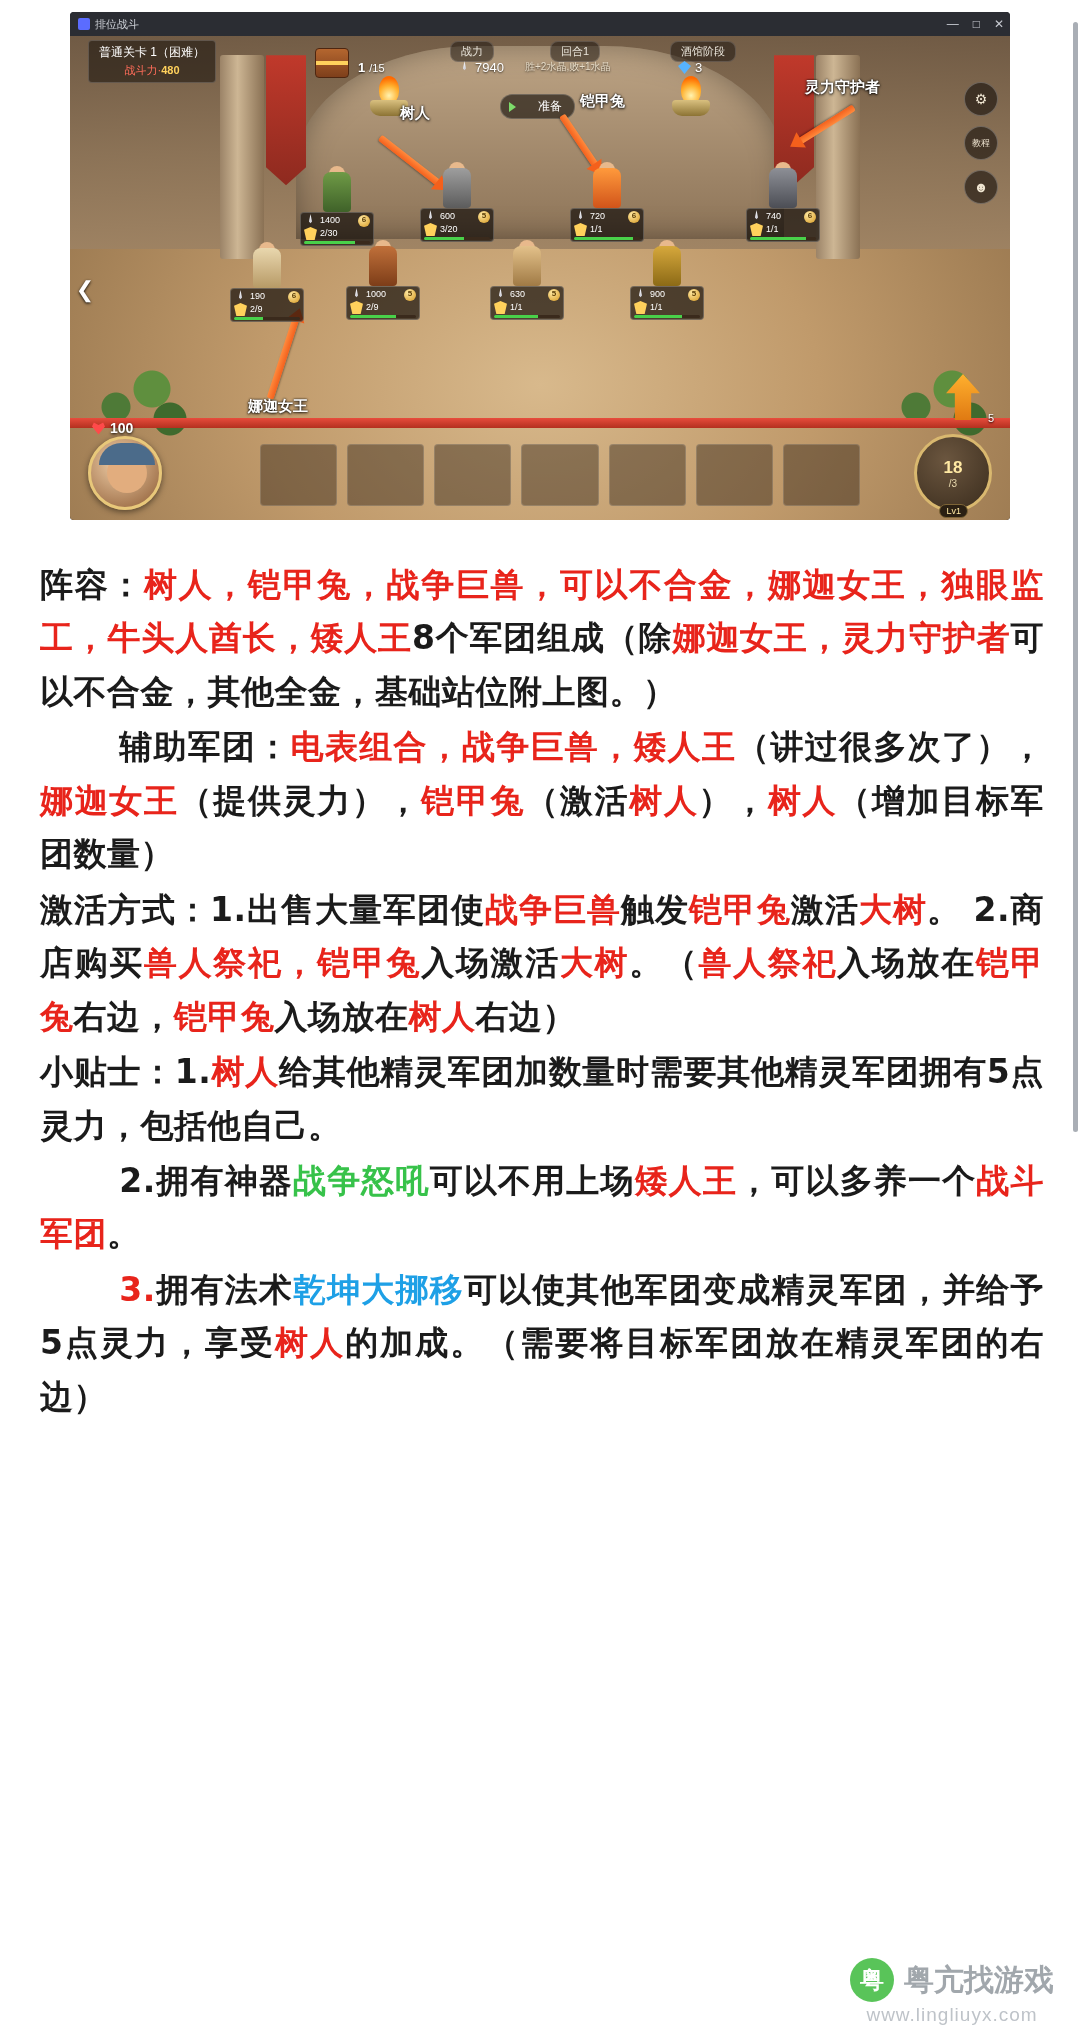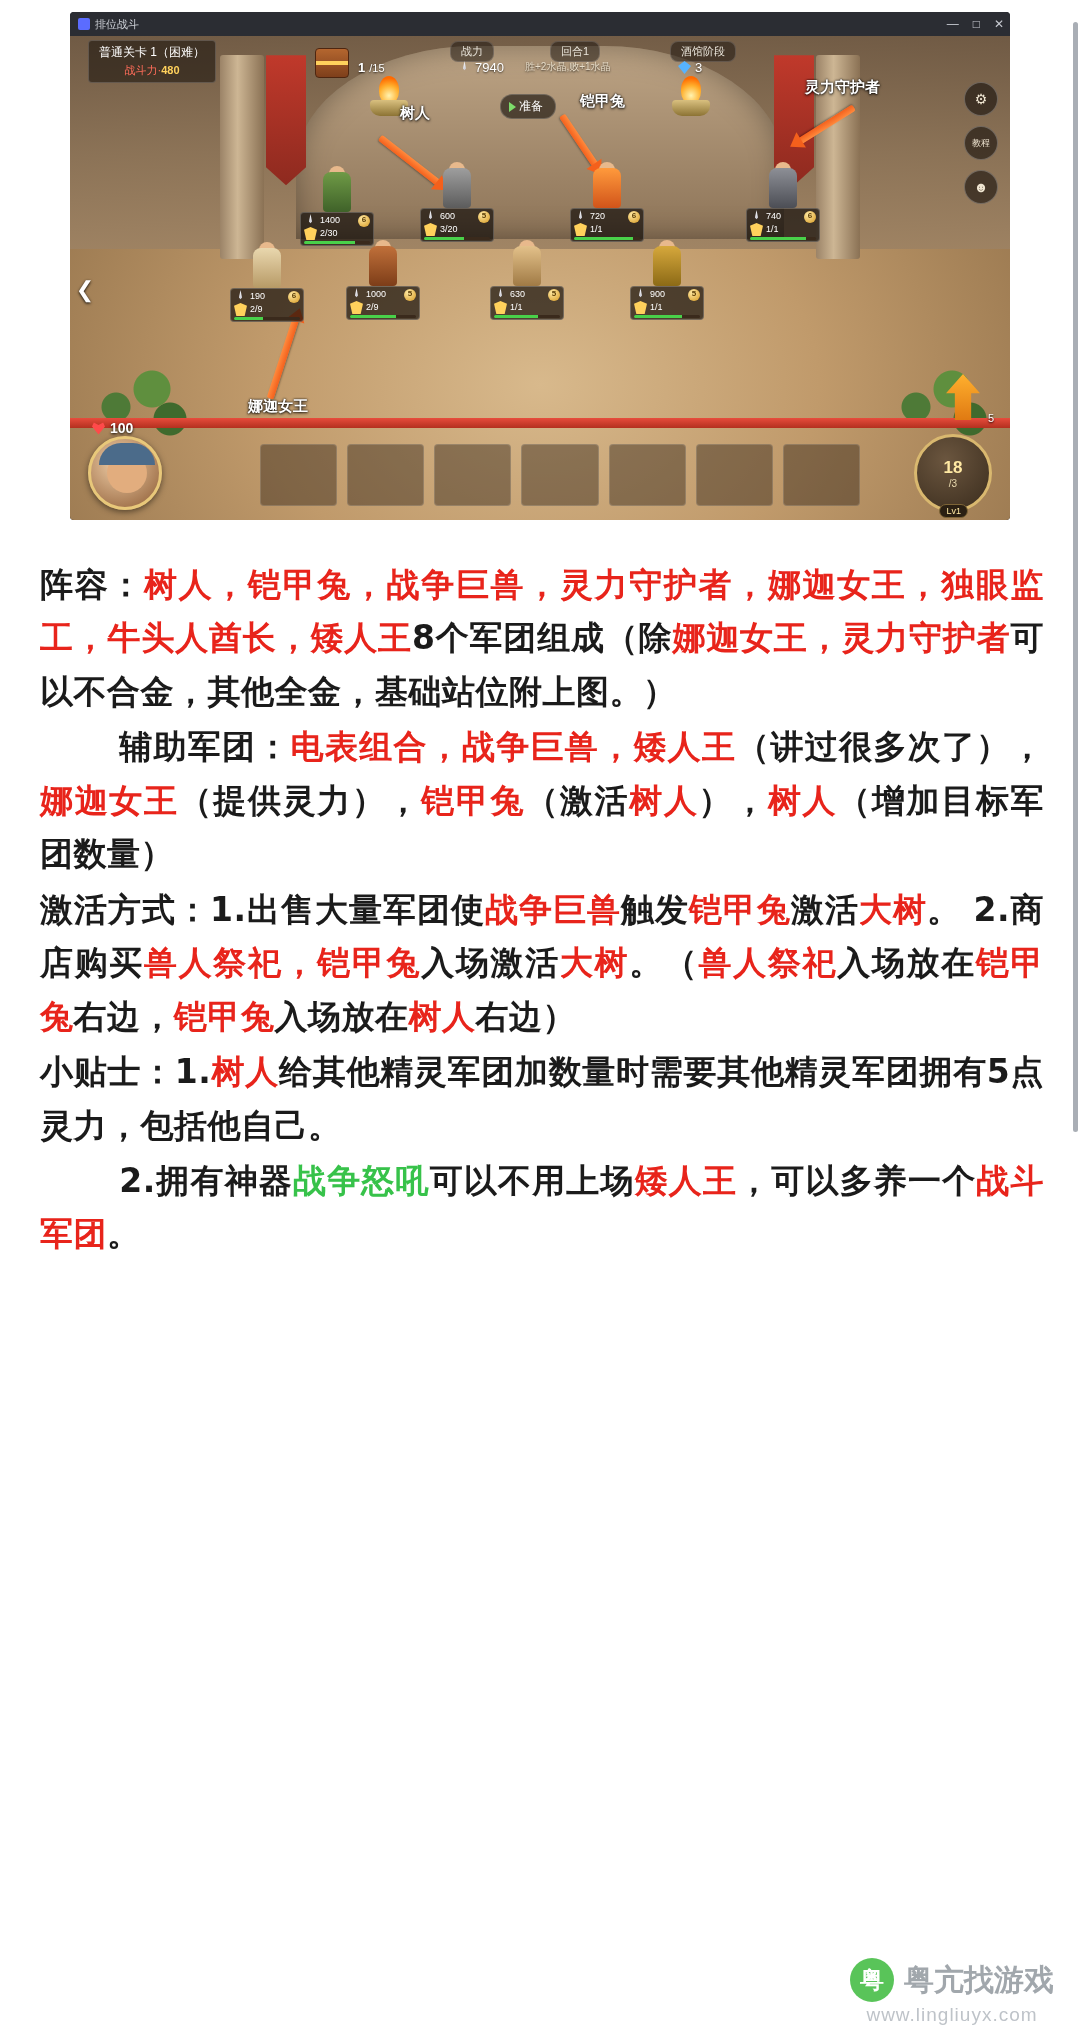--- a/index.html
+++ b/index.html
@@ -173,21 +173,21 @@
   }
   .chest:after{ content:""; position:absolute; left: 0; right:0; top: 12px; height: 4px; background:#ffd15c; }
 
   .prep-pill {
     position: absolute; left: 430px; top: 58px;
     background: rgba(20,14,10,.62);
     border: 1px solid rgba(255,255,255,.2);
     border-radius: 12px;
     padding: 3px 12px 3px 8px;
     color: #fff; font-size: 12px;
-    display: flex; align-items: center; gap: 3px;
+    display: flex; align-items: center; gap: 22px;
   }
   .prep-pill .tri { width:0;height:0;border-left:7px solid #7ddc6b;border-top:5px solid transparent;border-bottom:5px solid transparent; }
 
   
   .ulabel {
     position: absolute;
     color: #ffffff;
     font-size: 15px;
     font-weight: bold;
     text-shadow: 0 1px 3px rgba(0,0,0,.85), 0 0 2px #000;
@@ -694,40 +694,43 @@
 
       <div class="side-chevron">❮</div>
     </div>
   </div>
   <div class="page-scroll"></div>
 </div>
 
 <div class="article">
 
   <p>
-    <span>阵容：</span><span class="r">树人，铠甲兔，战争巨兽，灵力守护者，娜迦女王，独眼监工，牛头人酋长，矮人王</span><span>8个军团组成（除</span><span class="r">娜迦女王，灵力守护者</span><span>可以不合金，其他全金，基础站位附上图。）</span>
+    <span>阵容：</span><span class="r">树人，铠甲兔，战争巨兽，可以不合金，娜迦女王，独眼监工，牛头人酋长，矮人王</span><span>8个军团组成（除</span><span class="r">娜迦女王，灵力守护者</span><span>可以不合金，其他全金，基础站位附上图。）</span>
   </p>
 
 
   <p class="ind">
     <span>辅助军团：</span><span class="r">电表组合，战争巨兽，矮人王</span><span>（讲过很多次了），</span><span class="r">娜迦女王</span><span>（提供灵力），</span><span class="r">铠甲兔</span><span>（激活</span><span class="r">树人</span><span>），</span><span class="r">树人</span><span>（增加目标军团数量）</span>
   </p>
 
   <p>
     <span>激活方式：</span><span>1.出售大量军团使</span><span class="r">战争巨兽</span><span>触发</span><span class="r">铠甲兔</span><span>激活</span><span class="r">大树</span><span>。   2.商店购买</span><span class="r">兽人祭祀，铠甲兔</span><span>入场激活</span><span class="r">大树</span><span>。（</span><span class="r">兽人祭祀</span><span>入场放在</span><span class="r">铠甲兔</span><span>右边，</span><span class="r">铠甲兔</span><span>入场放在</span><span class="r">树人</span><span>右边）</span>
   </p>
 
   <p>
     <span>小贴士：</span><span>1.</span><span class="r">树人</span><span>给其他精灵军团加数量时需要其他精灵军团拥有5点灵力，包括他自己。</span>
   </p>
 
   <p class="ind">
     <span>2.拥有神器</span><span class="g">战争怒吼</span><span>可以不用上场</span><span class="r">矮人王</span><span>，可以多养一个</span><span class="r">战斗军团</span><span>。</span>
   </p>
 
+  <p class="ind">
+    <span class="r">3.</span><span>拥有法术</span><span class="b">乾坤大挪移</span><span>可以使其他军团变成精灵军团，并给予5点灵力，享受</span><span class="r">树人</span><span>的加成。（需要将目标军团放在精灵军团的右边）</span>
+  </p>
 </div>
 
 <div class="wm">
   <div class="wm-row">
     <div class="wm-logo">粤</div>
     <div class="wm-text">粤亢找游戏</div>
   </div>
   <div class="wm-url">www.lingliuyx.com</div>
 </div>
 

